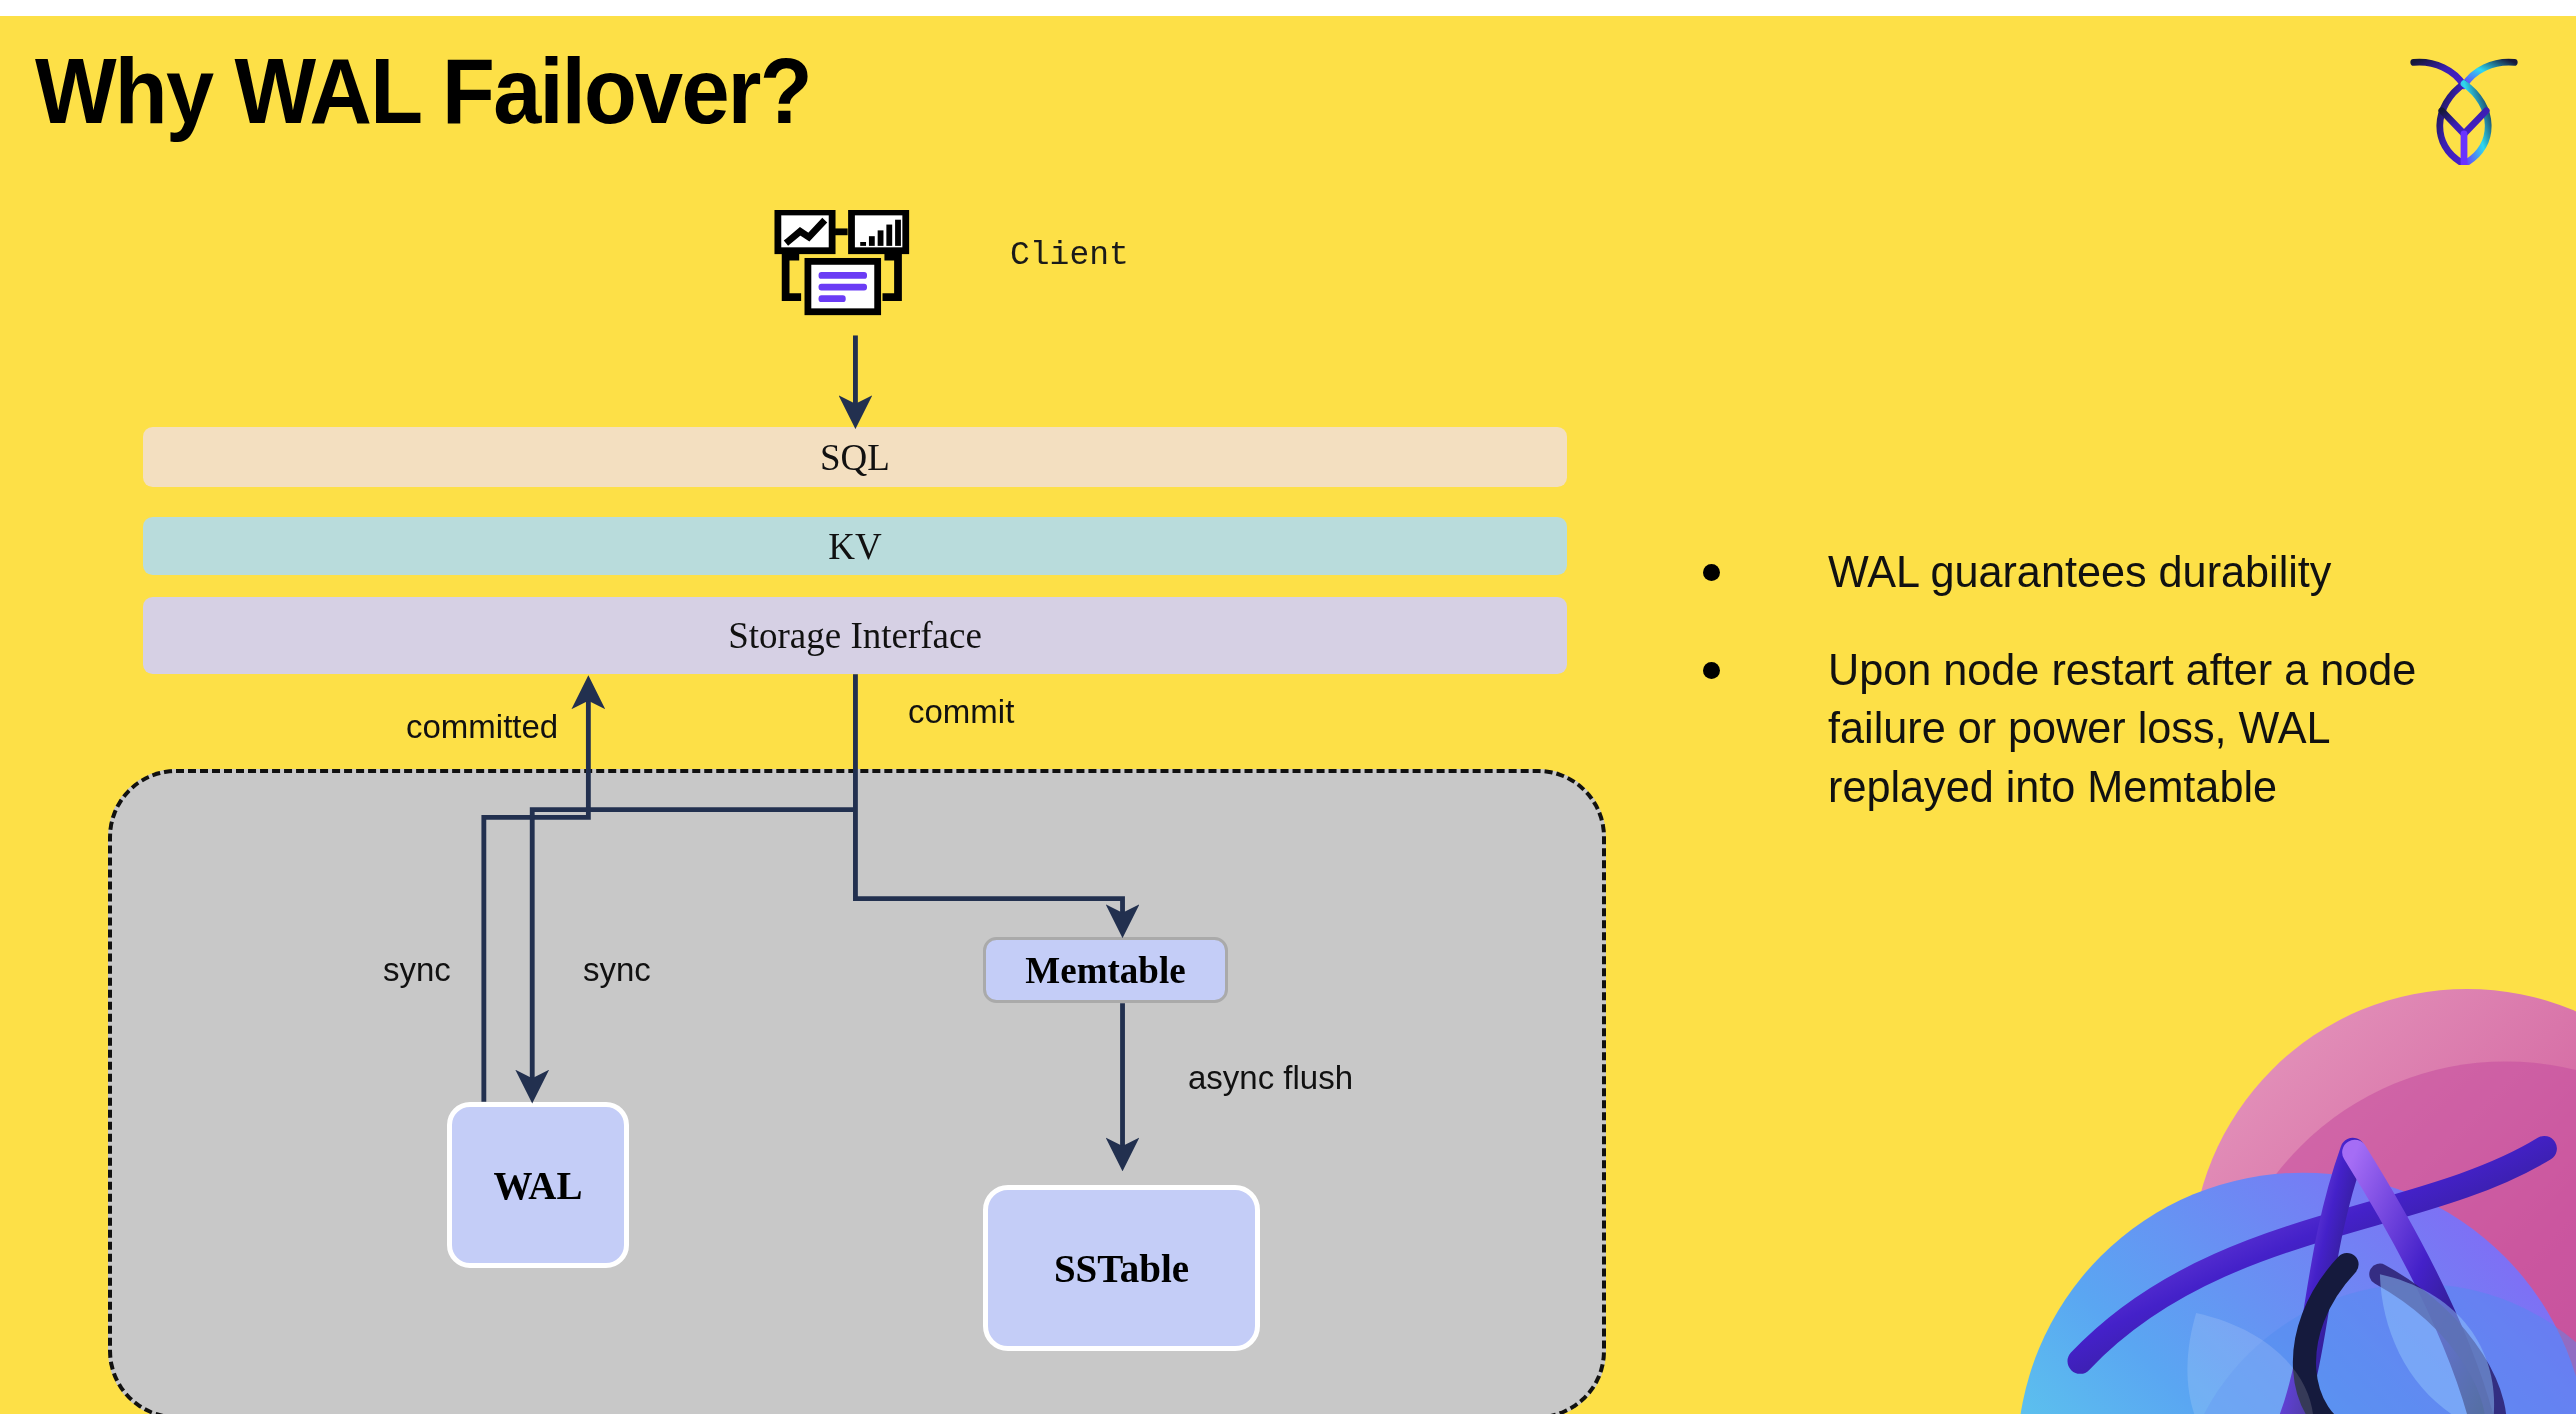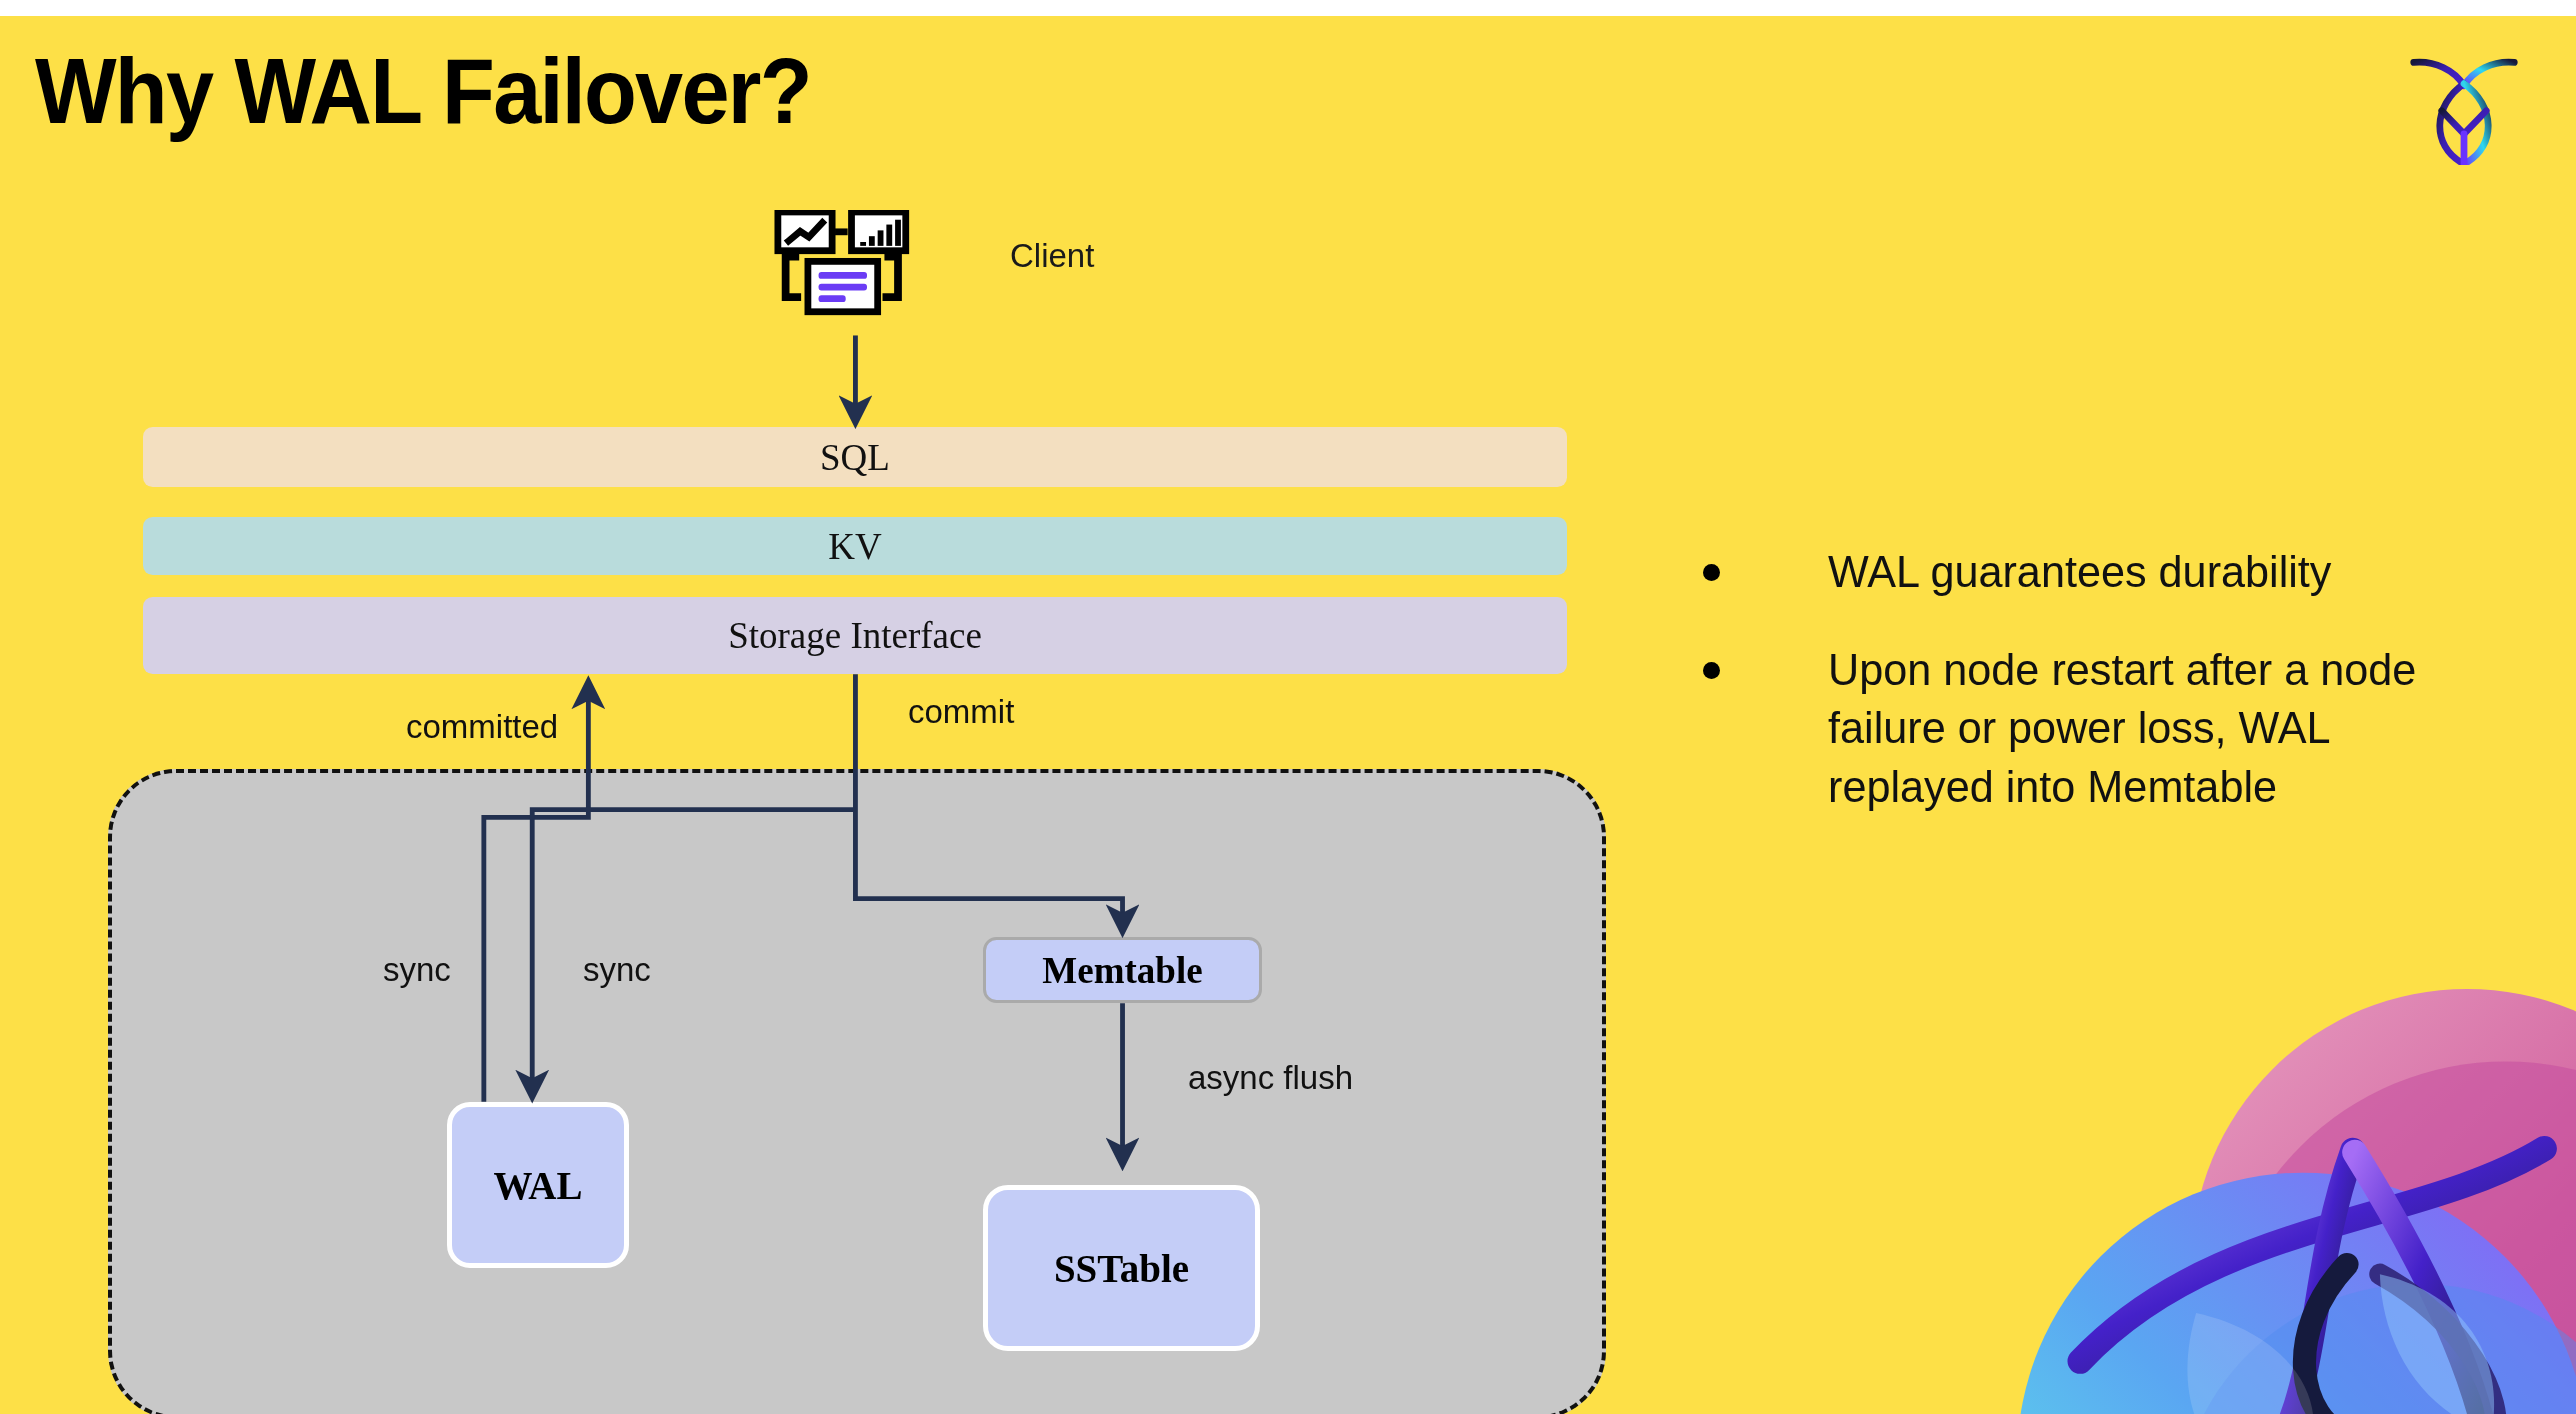--- a/index.html
+++ b/index.html
@@ -20,21 +20,21 @@
   #brand-logo{position:absolute;left:2406px;top:25px;width:116px;height:124px;}
 
   
   #deco-art{position:absolute;left:1964px;top:929px;width:619px;height:494px;pointer-events:none;}
 
   
   #client-icon{position:absolute;left:774px;top:194px;width:155px;height:126px;}
   #client-label{
     position:absolute;left:1010px;top:221px;
     font-size:33px;color:#1a1a1a;
-    font-family:Liberation Sans, sans-serif;
+    font-family:Liberation Mono, monospace;
   }
 
   
   .layer-bar{
     position:absolute;left:143px;width:1424px;
     border-radius:9.7px;
     display:flex;align-items:center;justify-content:center;
     font-family:"Liberation Serif",serif;
     font-size:37px;color:#111;
   }
@@ -56,21 +56,21 @@
     position:absolute;background:#c4cdf7;
     display:flex;align-items:center;justify-content:center;
     font-family:"Liberation Serif",serif;font-weight:700;
     color:#000;box-sizing:border-box;
   }
   #node-wal{
     left:447px;top:1086px;width:182px;height:166px;
     border-radius:23px;border:5.8px solid #ffffff;font-size:39px;
   }
   #node-memtable{
-    left:983px;top:921px;width:279px;height:66px;
+    left:983px;top:921px;width:245px;height:66px;
     border-radius:13.5px;border:3.9px solid #aaaaaa;font-size:37px;
   }
   #node-sstable{
     left:983px;top:1153px;width:277px;height:166px;
     border-radius:25px;border:5.8px solid #ffffff;font-size:39px;margin-top:16px;
   }
 
   
   .edge-label{
     position:absolute;font-family:"Liberation Sans",sans-serif;

